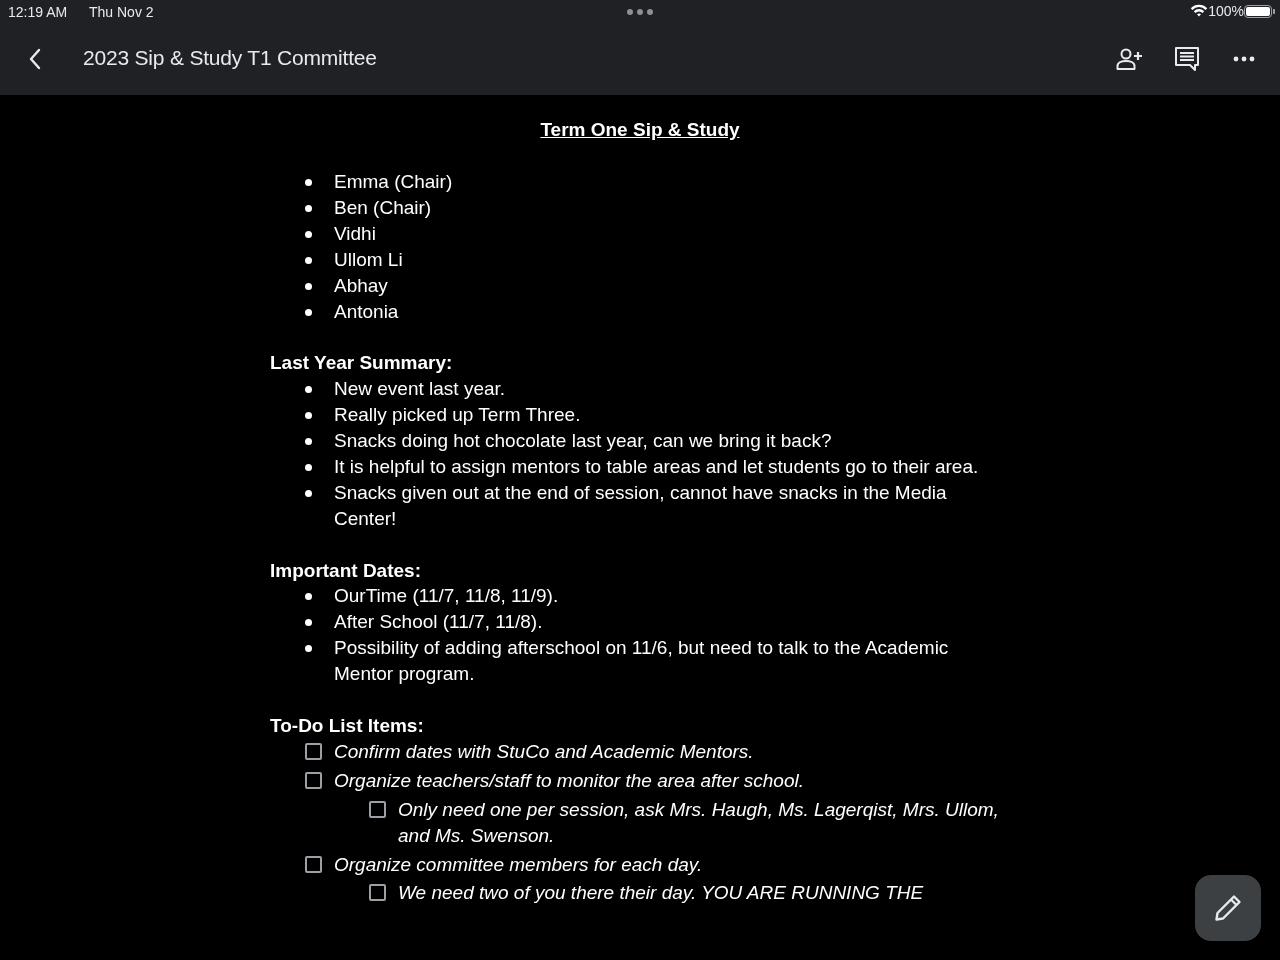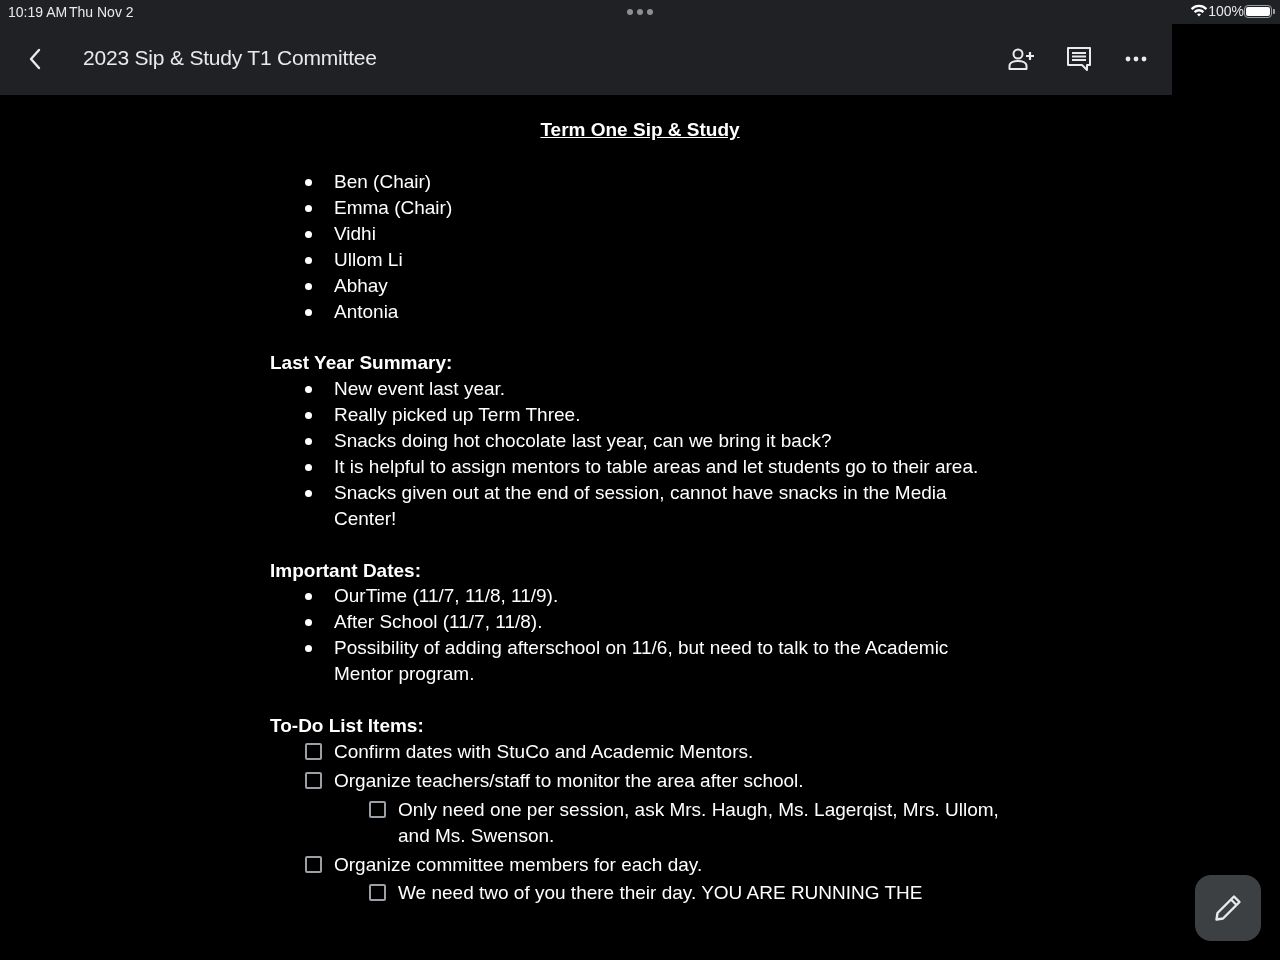--- a/index.html
+++ b/index.html
@@ -5,30 +5,30 @@
     * { box-sizing: border-box; margin: 0; padding: 0; }
     html, body { width: 1280px; height: 960px; overflow: hidden; background: #000; }
     body { font-family: "Liberation Sans", sans-serif; color: #fff; position: relative; }
 
     .status-bar {
       position: absolute; top: 0; left: 0; width: 1280px; height: 24px;
       background: #202124; color: #e8eaed; font-size: 14px;
       display: flex; align-items: center;
     }
     .status-bar .time { position: absolute; left: 8px; top: 4px; }
-    .status-bar .date { position: absolute; left: 69px; top: 4px; }
+    .status-bar .date { position: absolute; left: 89px; top: 4px; }
     .status-bar .multitask { position: absolute; left: 627px; top: 9px; display: flex; gap: 4px; }
     .status-bar .multitask span { width: 6px; height: 6px; border-radius: 50%; background: #8e8e93; display: block; }
     .status-bar .right { position: absolute; right: 8px; top: 3px; display: flex; align-items: center; gap: 0; }
     .battery { width: 28px; height: 13px; border: 1px solid #9aa0a6; border-radius: 4px; padding: 1px; position: relative; }
     .battery .fill { width: 100%; height: 100%; background: #fff; border-radius: 2px; }
     .battery::after { content: ""; position: absolute; right: -4px; top: 3px; width: 2px; height: 5px; background: #9aa0a6; border-radius: 0 1px 1px 0; }
 
     .app-bar {
-      position: absolute; top: 24px; left: 0; width: 1172px; height: 71px;
+      position: absolute; top: 24px; left: 0; width: 1280px; height: 71px;
       background: #202124; display: flex; align-items: center;
     }
     .back-btn { position: absolute; left: 20px; top: 20px; width: 30px; height: 30px; display: flex; align-items: center; justify-content: center; cursor: pointer; }
     .doc-title { position: absolute; left: 83px; top: 22px; font-size: 21px; color: #e8eaed; letter-spacing: -0.2px; }
     .app-actions { position: absolute; right: 18px; top: 20px; display: flex; gap: 21px; }
     .icon-btn { width: 36px; height: 30px; display: flex; align-items: center; justify-content: center; cursor: pointer; }
 
     .doc {
       position: absolute; top: 95px; left: 0; width: 1280px; height: 643px; background: #000;
     }
@@ -37,21 +37,21 @@
       font-weight: bold; font-size: 19px; text-decoration: underline;
     }
     .content { position: absolute; left: 270px; top: 74px; width: 740px; font-size: 19px; line-height: 25.9px; }
     .section-title { font-weight: bold; }
     .bullets { list-style: none; }
     .bullets li { position: relative; padding-left: 64px; }
     .bullets li::before {
       content: ""; position: absolute; left: 35px; top: 10px; width: 7px; height: 7px; border-radius: 50%; background: #fff;
     }
     .spacer { height: 25.9px; }
-    .todo { list-style: none; }
+    .todo { list-style: none; font-style: italic; }
     .todo li { position: relative; padding-left: 64px; margin-bottom: 3px; }
     .todo li.sub { padding-left: 128px; }
     .checkbox {
       position: absolute; left: 35px; top: 4px; width: 17px; height: 17px; border: 2px solid #9aa0a6; border-radius: 2px; cursor: pointer;
     }
     .todo li.sub .checkbox { left: 99px; }
     .checkbox.checked::after {
       content: ""; position: absolute; left: 4px; top: 0px; width: 5px; height: 9px;
       border-right: 2px solid #c0c0c0; border-bottom: 2px solid #c0c0c0; transform: rotate(45deg);
     }
@@ -59,21 +59,21 @@
 
     .edit-fab {
       position: absolute; left: 1195px; top: 875px; width: 66px; height: 66px;
       background: #3c4043; border-radius: 16px; display: flex; align-items: center; justify-content: center; cursor: pointer;
     }
   </style>
 </head>
 <body>
 
 <div class="status-bar">
-  <span class="time">10:19 AM</span>
+  <span class="time">12:19 AM</span>
   <span class="date">Thu Nov 2</span>
   <div class="multitask">
       <span></span>
       <span></span>
       <span></span>
     </div>
   <div class="right">
     <svg width="18" height="14" viewBox="0 0 18 14">
       <path d="M9 12.5 L11 10.3 A3 3 0 0 0 7 10.3 Z" fill="#fff"></path>
       <path d="M3.8 7.3 A7.3 7.3 0 0 1 14.2 7.3 L12.6 9 A5 5 0 0 0 5.4 9 Z" fill="#fff"></path>
@@ -115,22 +115,22 @@
       </svg>
     </div>
   </div>
 </div>
 
 <div class="doc">
   <div class="doc-heading">Term One Sip &amp; Study</div>
 
   <div class="content">
     <ul class="bullets">
+      <li>Emma (Chair)</li>
       <li>Ben (Chair)</li>
-      <li>Emma (Chair)</li>
       <li>Vidhi</li>
       <li>Ullom Li</li>
       <li>Abhay</li>
       <li>Antonia</li>
     </ul>
     <div class="spacer"></div>
 
     <div class="section-title">Last Year Summary:</div>
     <ul class="bullets">
       <li>New event last year.</li>

